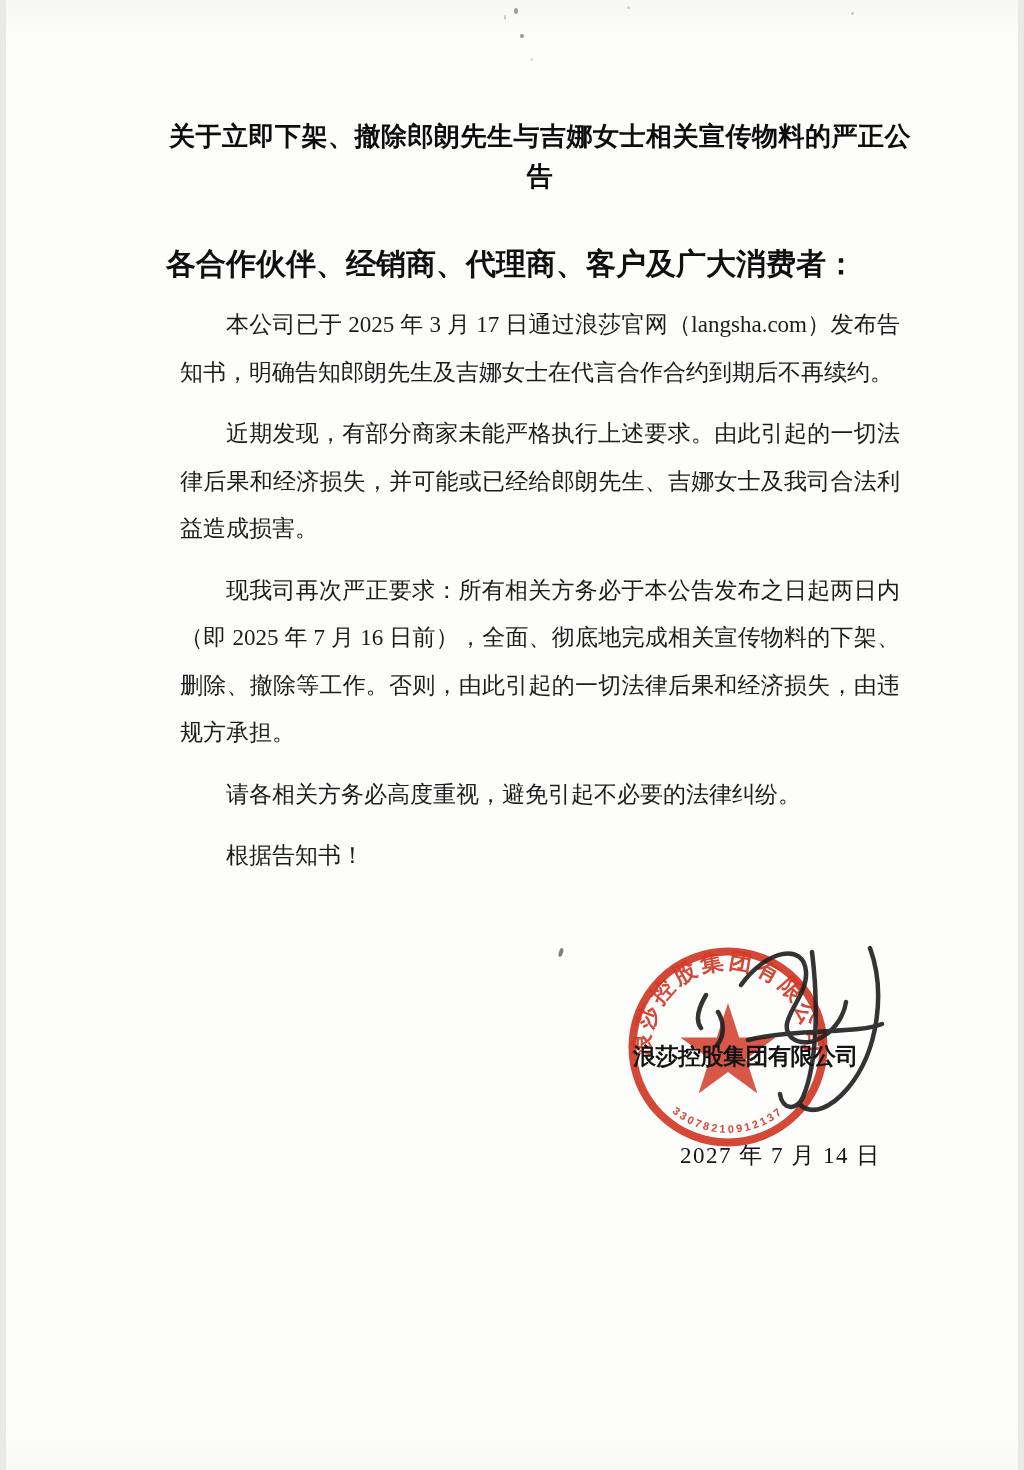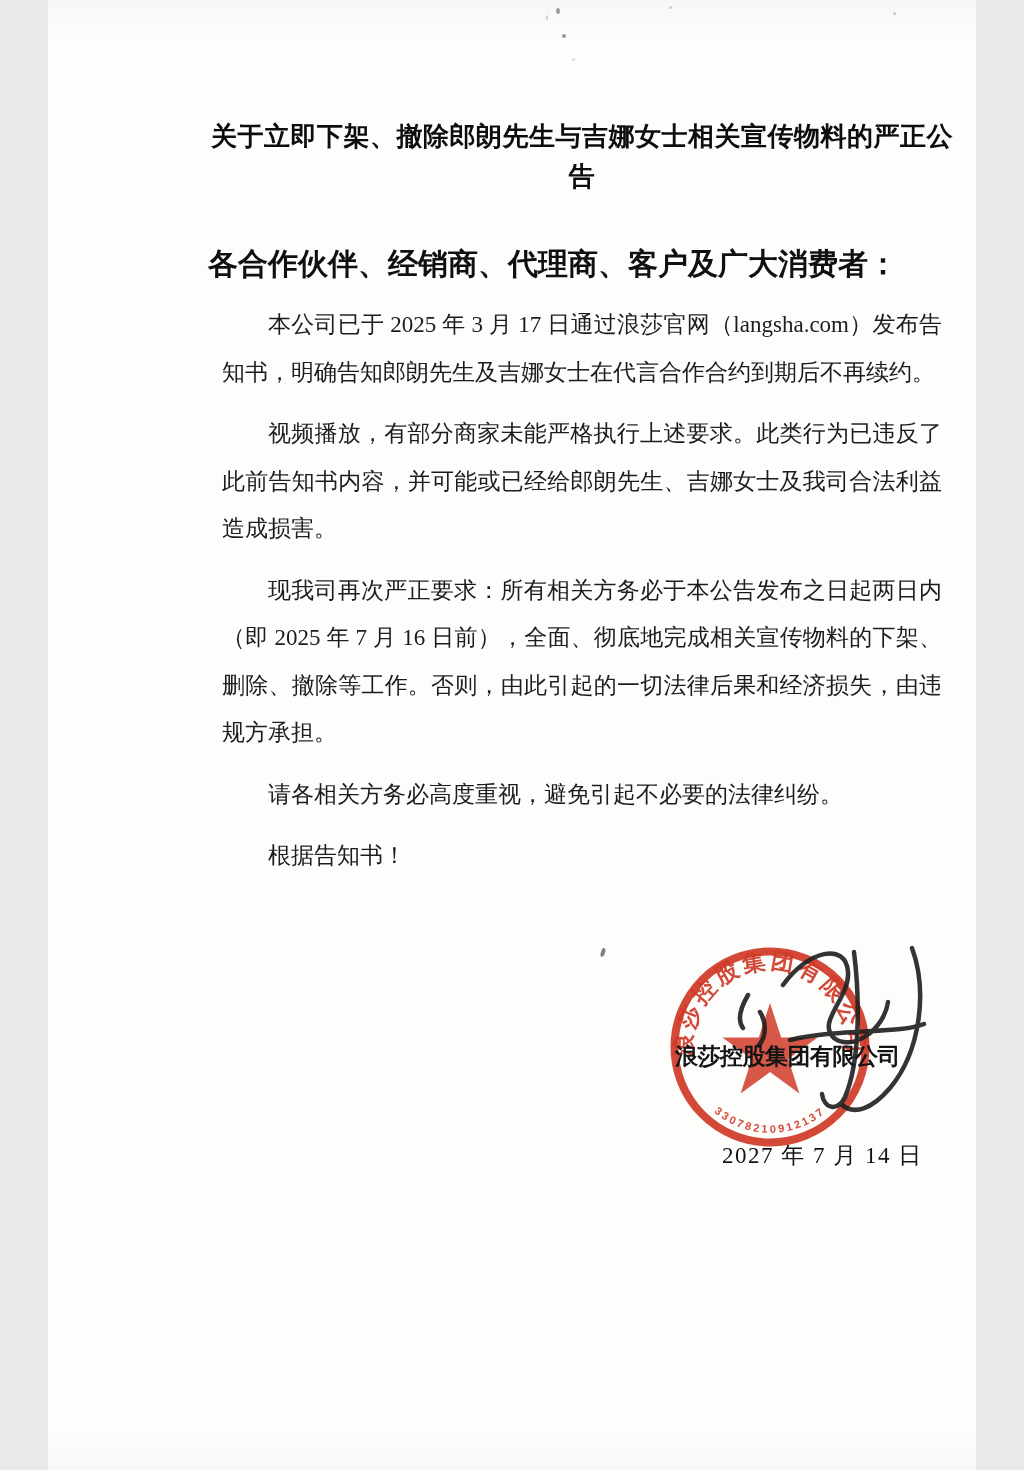--- a/index.html
+++ b/index.html
@@ -1,18 +1,18 @@
 <!DOCTYPE html>
 <html><head>
 <meta charset="utf-8">
 <style>
   html,body{margin:0;padding:0;background:#e9e9e9;}
   .page{
     position:relative;
-    width:928px;height:1470px;
+    width:1012px;height:1470px;
     margin:0 auto;
     background:linear-gradient(180deg,#f7f7f6 0%, #fdfdfc 3%, #fdfdfc 97%, #f8f8f7 100%);
     overflow:hidden;
     font-family:"Liberation Serif","DejaVu Serif",serif;
     color:#1a1a1a;
   }
   .doc-body{
     position:absolute;
     left:160px;top:116px;width:748px;
   }
@@ -67,21 +67,21 @@
 </head>
 <body>
 
 <div class="page">
 
   <div class="doc-body">
     <h1 class="doc-title">关于立即下架、撤除郎朗先生与吉娜女士相关宣传物料的严正公告</h1>
     <div class="salutation">各合作伙伴、经销商、代理商、客户及广大消费者：</div>
     <div class="paragraphs">
       <p>本公司已于 2025 年 3 月 17 日通过浪莎官网（langsha.com）发布告知书，明确告知郎朗先生及吉娜女士在代言合作合约到期后不再续约。</p>
-      <p>视频播放，有部分商家未能严格执行上述要求。此类行为已违反了此前告知书内容，并可能或已经给郎朗先生、吉娜女士及我司合法利益造成损害。</p>
+      <p>近期发现，有部分商家未能严格执行上述要求。由此引起的一切法律后果和经济损失，并可能或已经给郎朗先生、吉娜女士及我司合法利益造成损害。</p>
       <p>现我司再次严正要求：所有相关方务必于本公告发布之日起两日内（即 2025 年 7 月 16 日前），全面、彻底地完成相关宣传物料的下架、删除、撤除等工作。否则，由此引起的一切法律后果和经济损失，由违规方承担。</p>
       <p>请各相关方务必高度重视，避免引起不必要的法律纠纷。</p>
       <p class="closing">根据告知书！</p>
     </div>
   </div>
 
   <div class="stamp-block">
 
     <svg class="seal-svg" width="220" height="220" viewBox="0 0 220 220">
       <defs>

